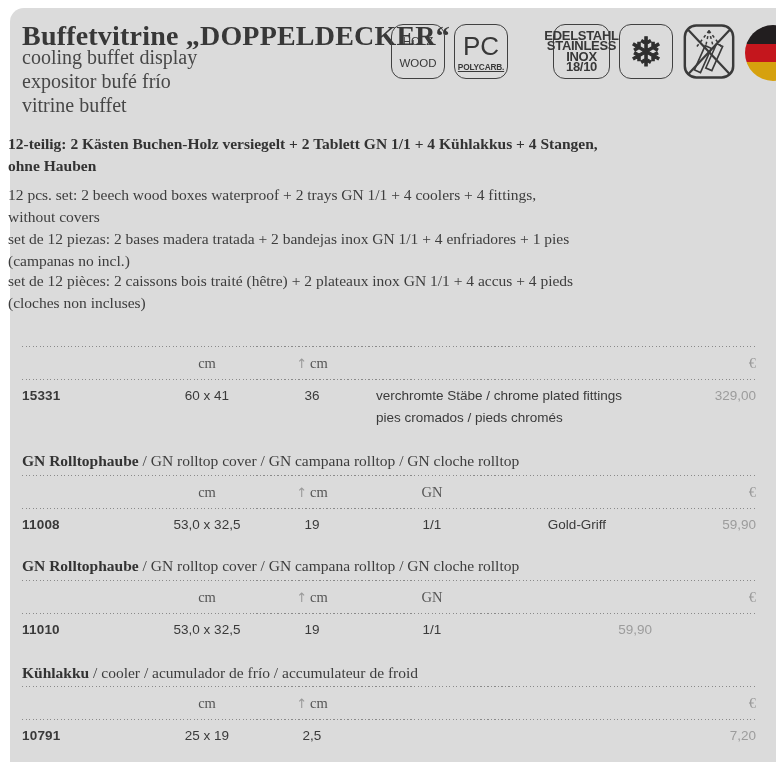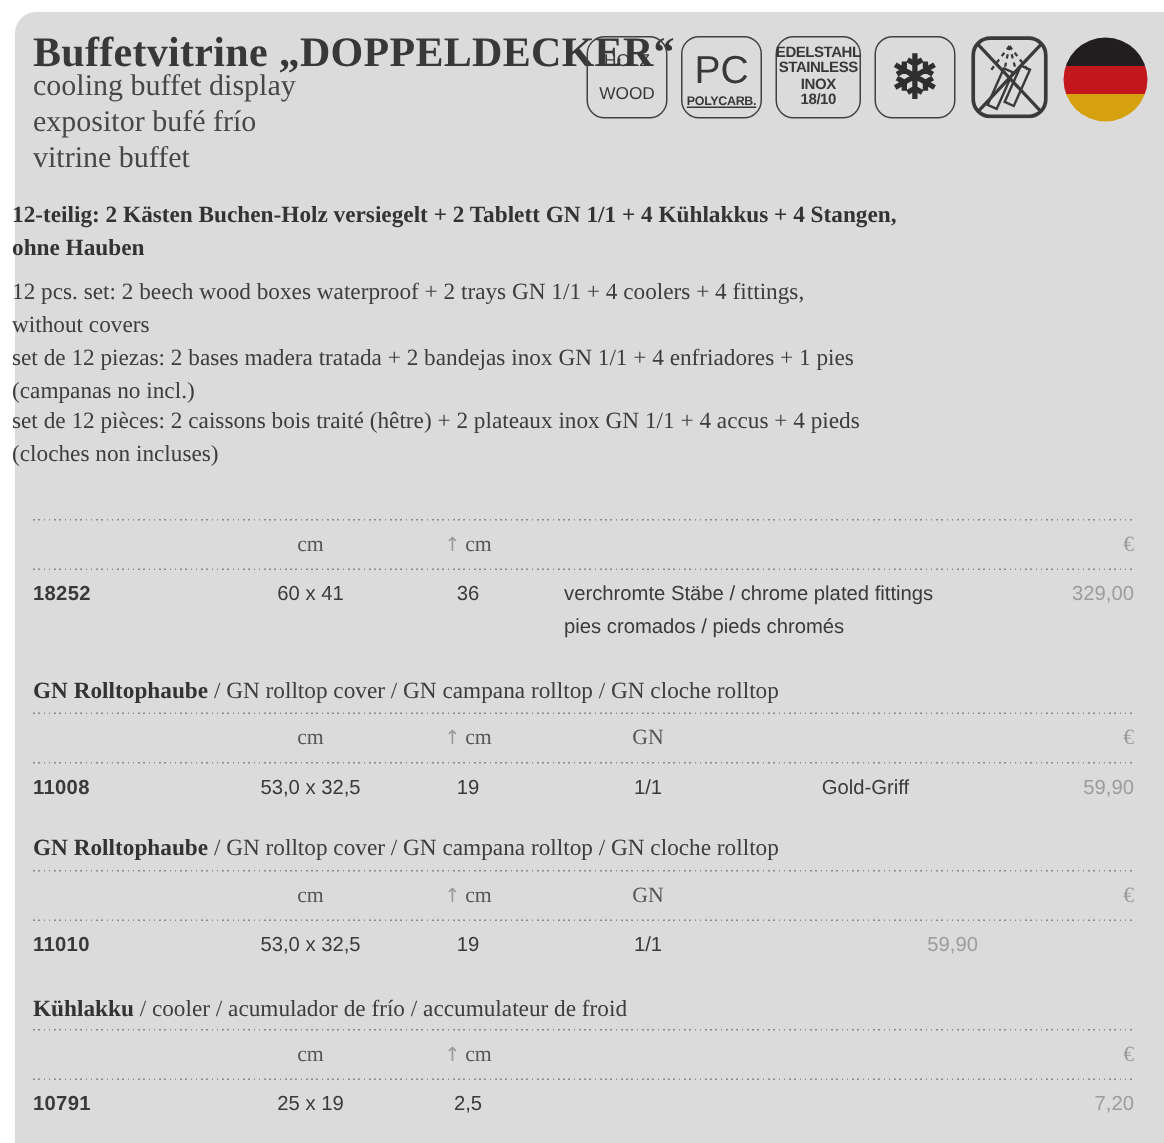--- a/index.html
+++ b/index.html
@@ -14,21 +14,21 @@
   .subtitles{left:22px;top:45px;font-size:20px;line-height:24px;color:#474747;}
 
   
   .badges{left:391px;top:24px;display:flex;gap:9px;align-items:stretch;height:58px;}
   .badge{box-sizing:border-box;width:54px;height:55px;border:1.7px solid #414141;border-radius:12px;
          display:flex;flex-direction:column;align-items:center;justify-content:center;
          font-family:"Liberation Sans", sans-serif;color:#383838;background:transparent;}
   .badge.wood{font-size:11.5px;line-height:14px;gap:8px;}
   .badge.pc .pc-big{font-size:26px;line-height:26px;font-weight:400;margin-top:2px;}
   .badge.pc .pc-small{font-size:8.3px;font-weight:700;margin-top:3px;letter-spacing:-0.2px;text-decoration:underline;}
-  .badge.steel{width:57px;font-size:10px;line-height:10.5px;font-weight:600;letter-spacing:-0.3px;}
+  .badge.steel{width:57px;font-size:13px;line-height:10.5px;font-weight:600;letter-spacing:-0.3px;margin-left:36px;}
   .badge.frost .snow{font-family:"DejaVu Sans", sans-serif;font-size:40px;line-height:40px;color:#2f2f2f;
         -webkit-text-stroke:1.2px #2f2f2f;}
   .badge.nodw{padding:0;border:none;}
   .flag{width:56px;height:56px;border-radius:50%;align-self:center;}
 
   
   .para{left:8px;width:740px;font-size:15.5px;line-height:21.5px;color:#3d3d3d;}
   .para.bold{font-weight:700;color:#333333;}
 
   
@@ -125,21 +125,21 @@
     <div class="grid thead">
       <div></div>
       <div class="center">cm</div>
       <div class="center"><span class="arrow">↑</span><span>cm</span></div>
       <div></div>
         <div></div>
       <div class="right cur">€</div>
     </div>
     <div class="dots"></div>
     <div class="grid trow">
-      <div class="art">18252</div>
+      <div class="art">15331</div>
       <div class="center">60 x 41</div>
       <div class="center">36</div>
       <div class="desc">
         <div>verchromte Stäbe / chrome plated fittings</div>
         <div>pies cromados / pieds chromés</div>
       </div>
       <div class="right price">329,00</div>
     </div>
   </div>
 

